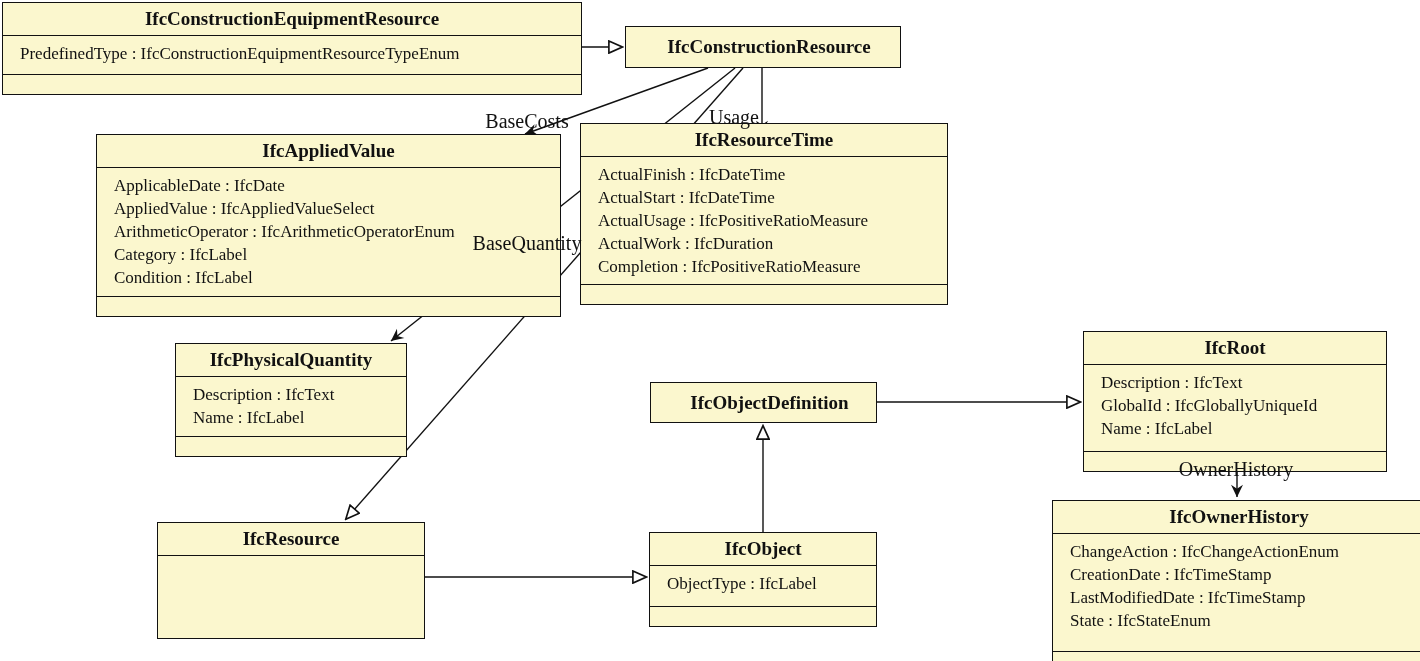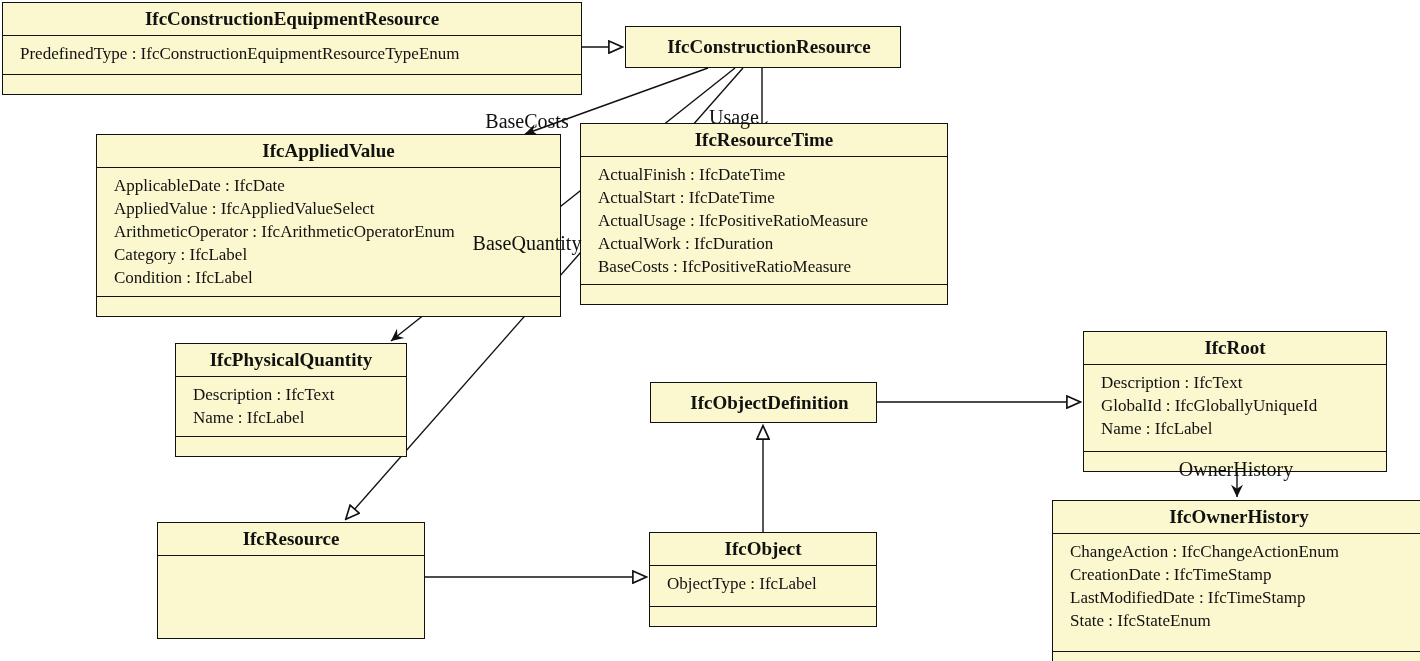--- a/index.html
+++ b/index.html
@@ -96,21 +96,21 @@
     <div class="tail"></div>
   </div>
 
   <div class="ucls" style="left:580px;top:123px;width:368px;height:182px;justify-content:center;">
     <div class="title">IfcResourceTime</div>
     <div class="attrs">
       <div>ActualFinish : IfcDateTime</div>
       <div>ActualStart : IfcDateTime</div>
       <div>ActualUsage : IfcPositiveRatioMeasure</div>
       <div>ActualWork : IfcDuration</div>
-      <div>BaseCosts : IfcPositiveRatioMeasure</div>
+      <div>Completion : IfcPositiveRatioMeasure</div>
     </div>
     <div class="tail"></div>
   </div>
 
   <div class="ucls" style="left:175px;top:343px;width:232px;height:114px;">
     <div class="title">IfcPhysicalQuantity</div>
     <div class="attrs">
       <div>Description : IfcText</div>
       <div>Name : IfcLabel</div>
     </div>

